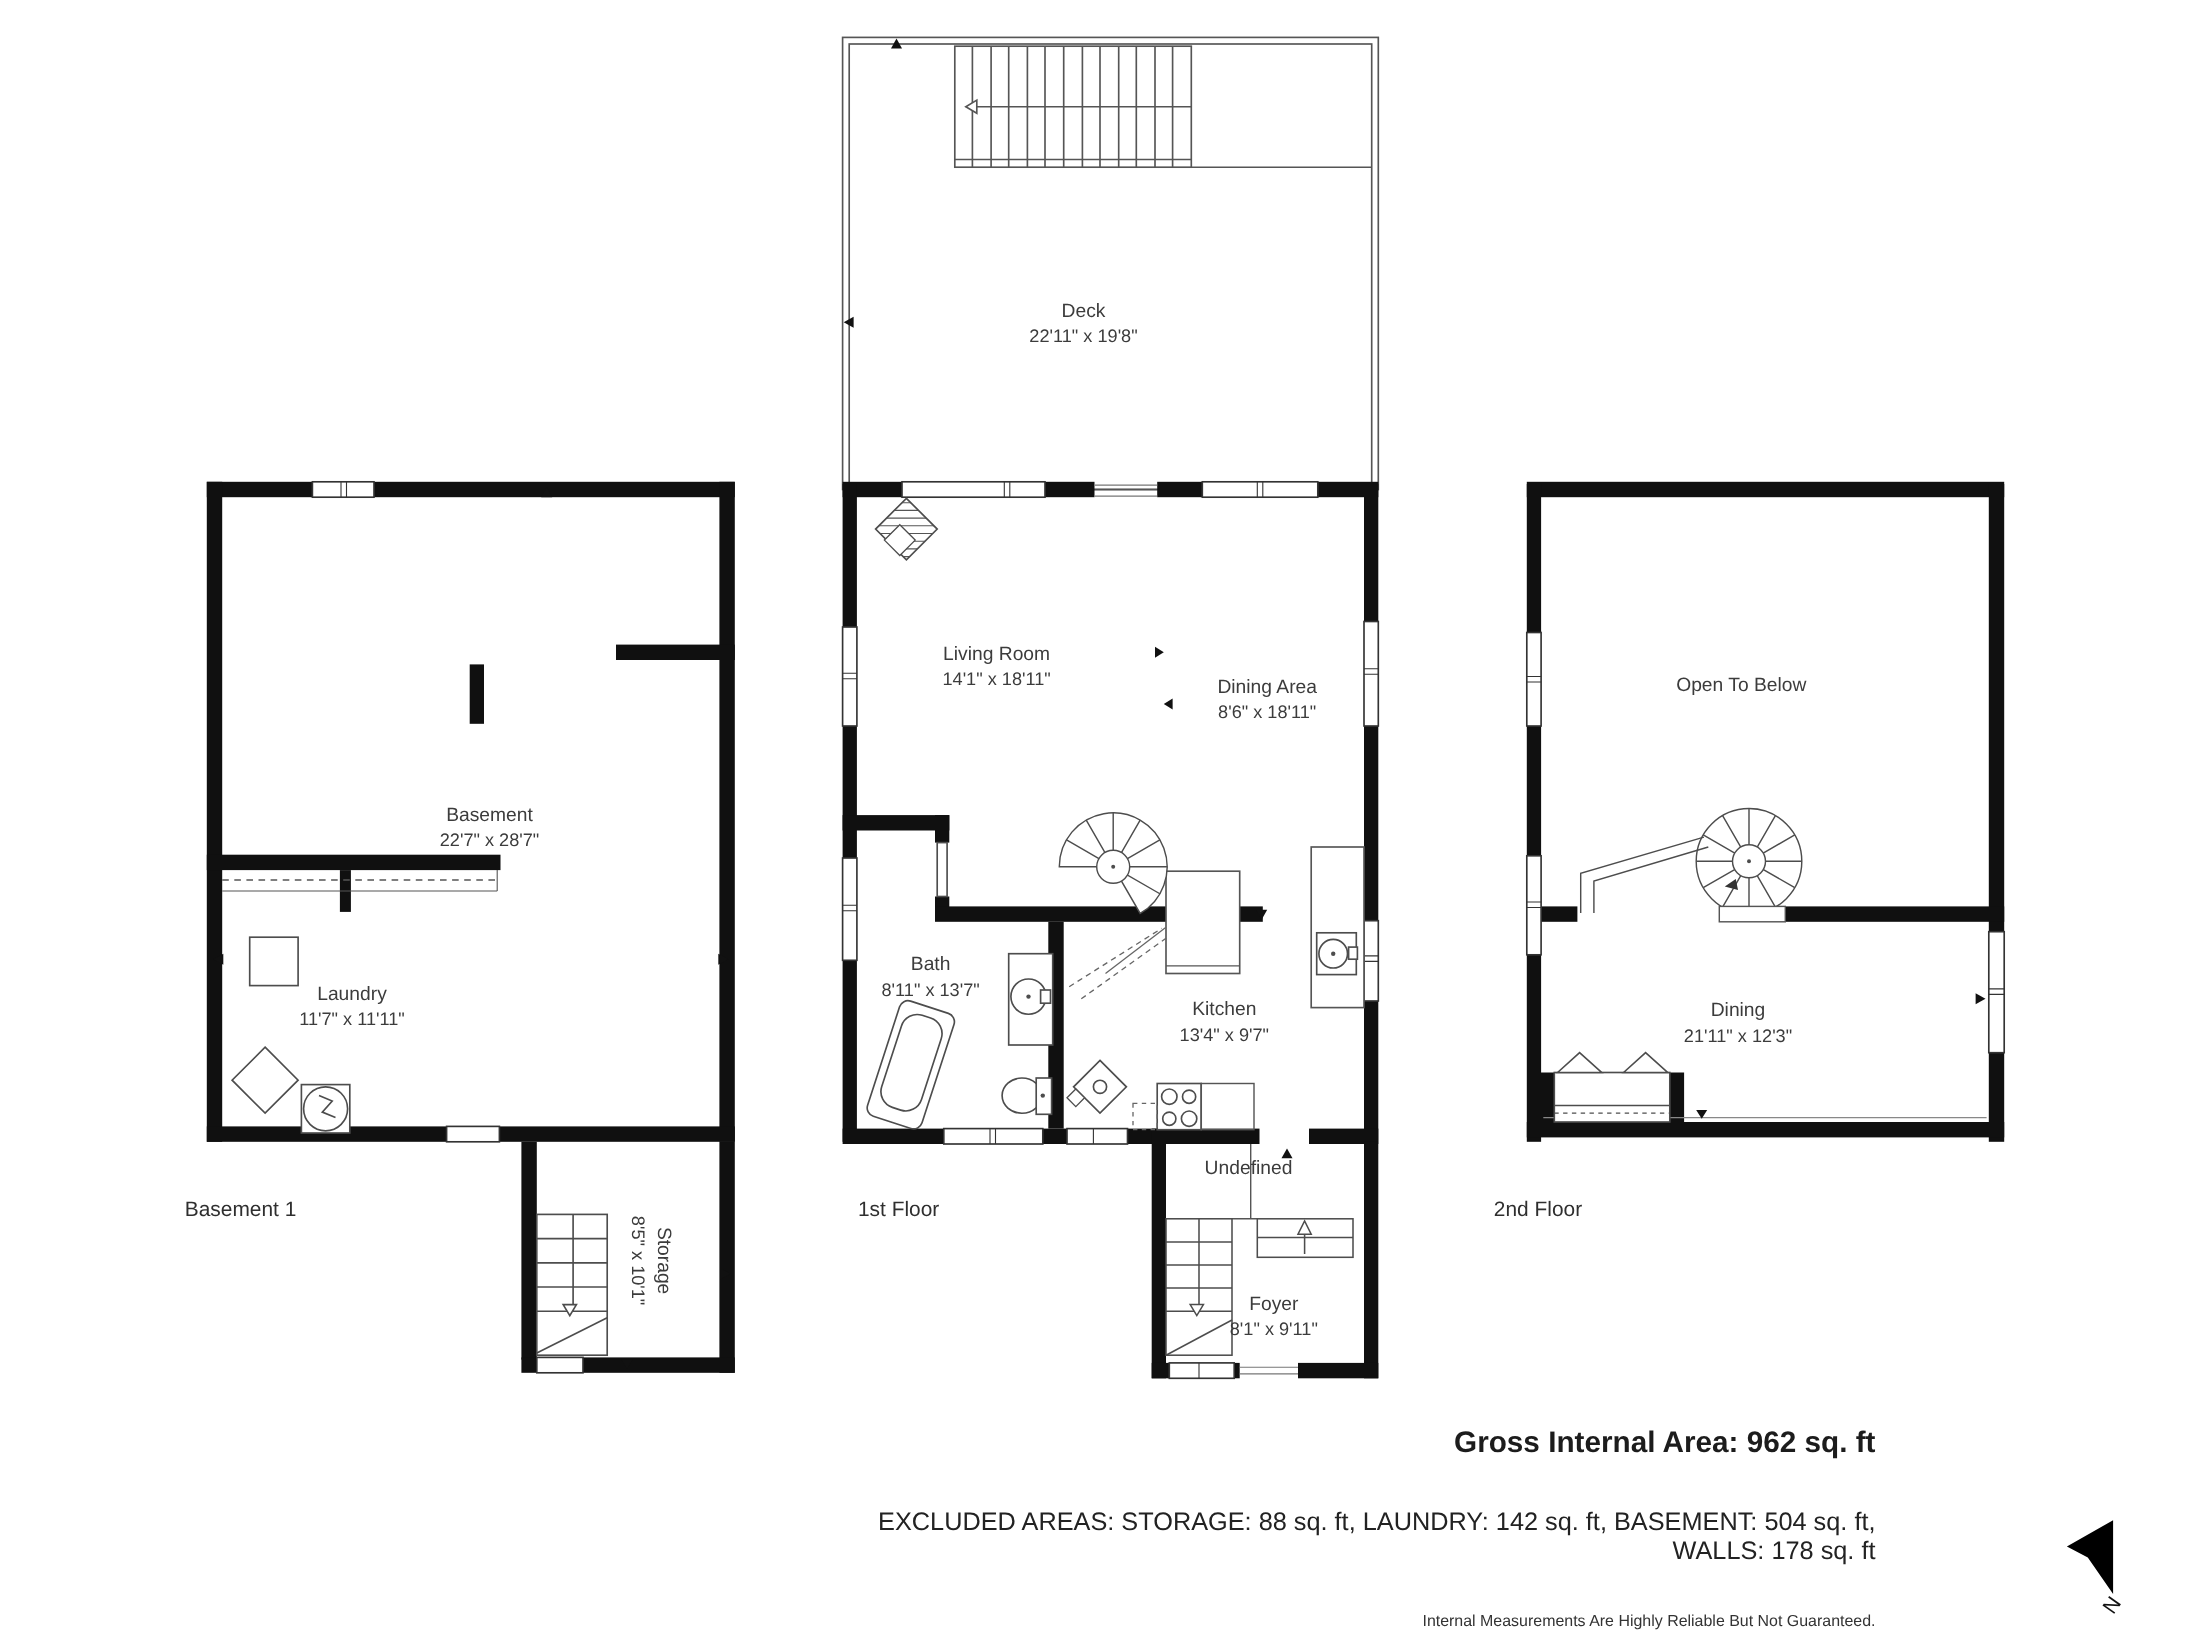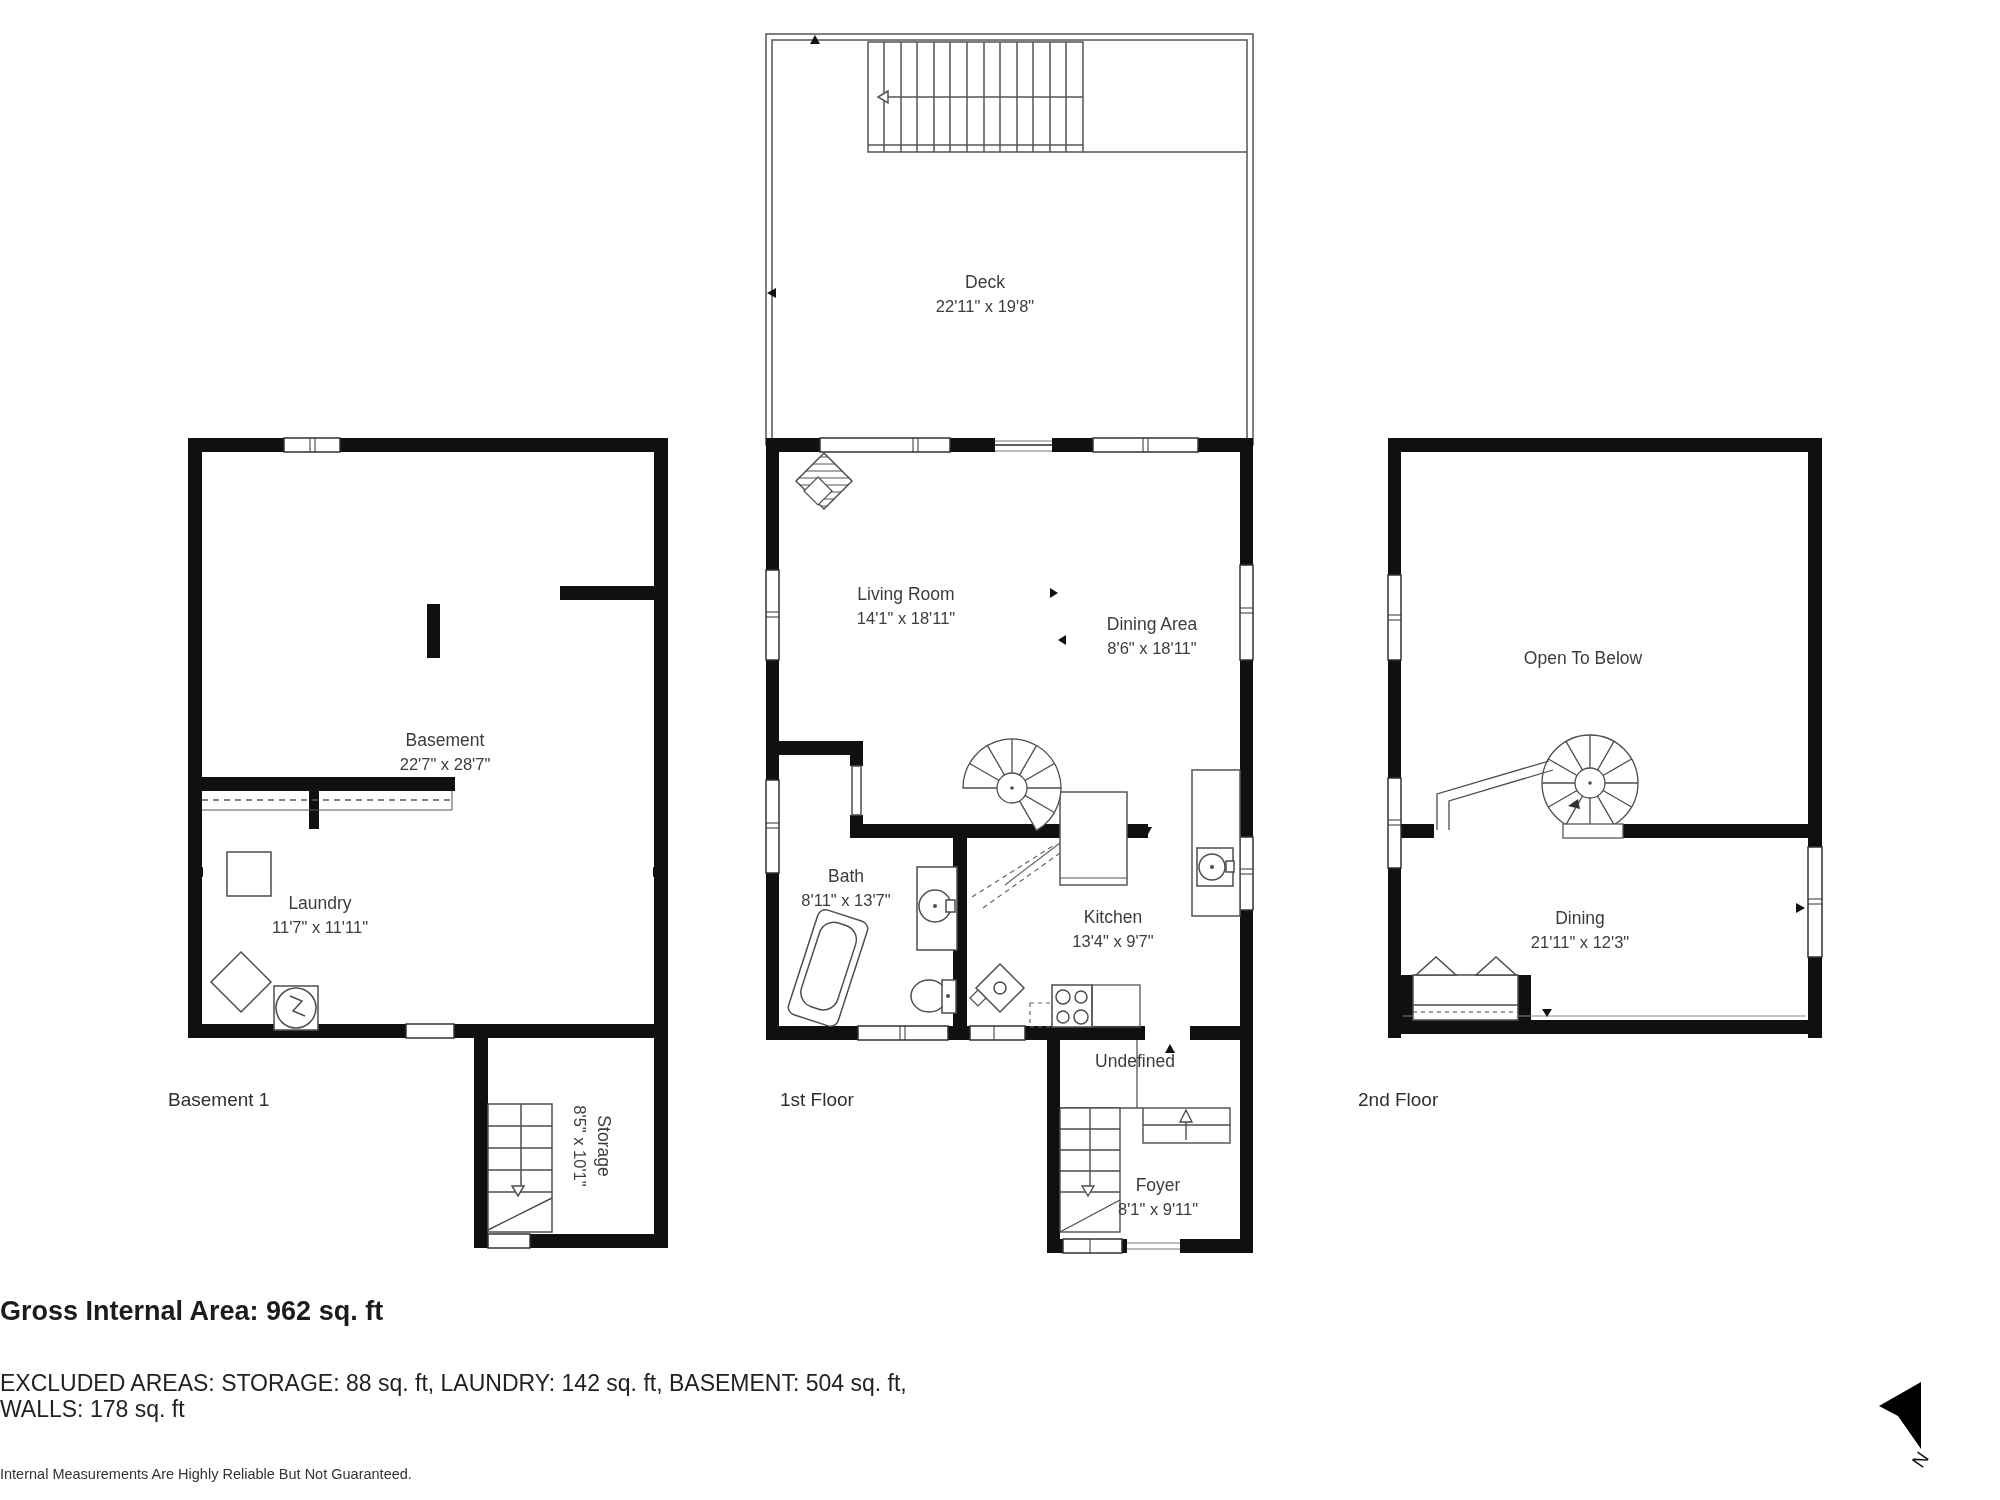--- a/index.html
+++ b/index.html
@@ -3,21 +3,21 @@
 <meta charset="utf-8">
 <style>
   html,body{margin:0;padding:0;background:#ffffff;font-family:"Liberation Sans",sans-serif;}
   #plan{position:relative;width:2000px;height:1500px;background:#ffffff;overflow:hidden;}
   #plan svg{position:absolute;left:0;top:0;}
   .room-label{position:absolute;transform:translate(-50%,-50%);text-align:center;color:#3c3c3c;line-height:1.35;white-space:nowrap;}
   .room-label .nm{font-size:17.5px;}
   .room-label .dm{font-size:16.5px;}
   .room-label.rot90{transform:translate(-50%,-50%) rotate(90deg);}
   .floor-label{position:absolute;font-size:19px;color:#2f2f2f;white-space:nowrap;}
-  .sum{position:absolute;left:0;width:1692px;text-align:left;color:#1c1c1c;white-space:nowrap;}
+  .sum{position:absolute;left:0;width:1692px;text-align:right;color:#1c1c1c;white-space:nowrap;padding-left:13px;}
   .sum-title{font-size:27px;font-weight:bold;}
   .sum-line{font-size:23px;color:#222;}
   .sum-note{font-size:14.5px;color:#333;}
   .north-n{position:absolute;left:1914px;top:1449px;font-size:19px;color:#111;transform:rotate(-55deg);}
 </style>
 </head>
 <body>
 
 <div id="plan">
 
@@ -322,21 +322,21 @@
     <div class="dm">13'4" x 9'7"</div>
   </div>
   <div class="room-label" style="left:1135px;top:1062px;">
     <div class="nm">Undefined</div>
   </div>
   <div class="room-label" style="left:1158px;top:1197px;">
     <div class="nm">Foyer</div>
     <div class="dm">8'1" x 9'11"</div>
   </div>
 
-  <div class="room-label" style="left:1583px;top:623px;margin-top:36px;">
+  <div class="room-label" style="left:1583px;top:623px;">
     <div class="nm">Open To Below</div>
   </div>
   <div class="room-label" style="left:1580px;top:930px;">
     <div class="nm">Dining</div>
     <div class="dm">21'11" x 12'3"</div>
   </div>
 
   <div class="floor-label" style="left:168px;top:1089px;">Basement 1</div>
   <div class="floor-label" style="left:780px;top:1089px;">1st Floor</div>
   <div class="floor-label" style="left:1358px;top:1089px;">2nd Floor</div>

